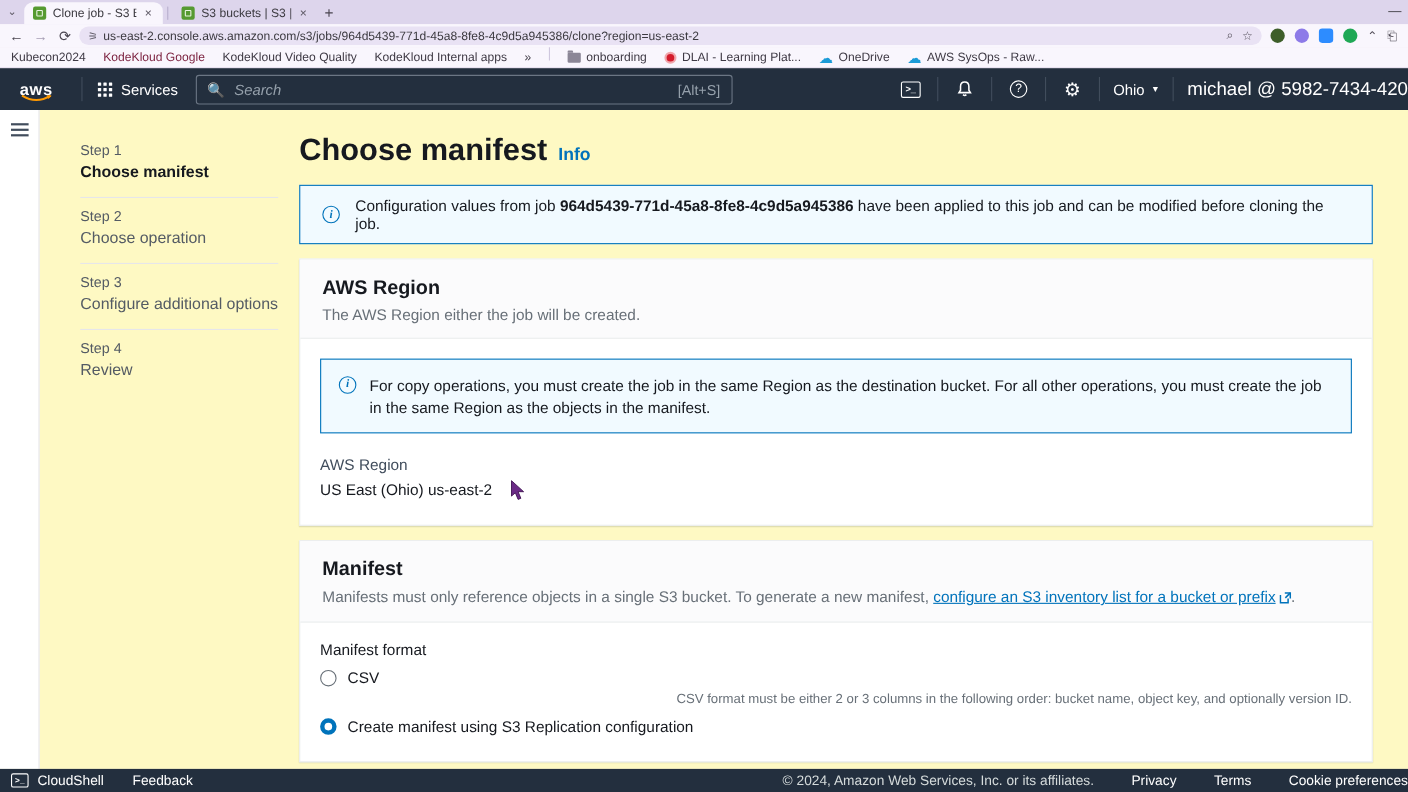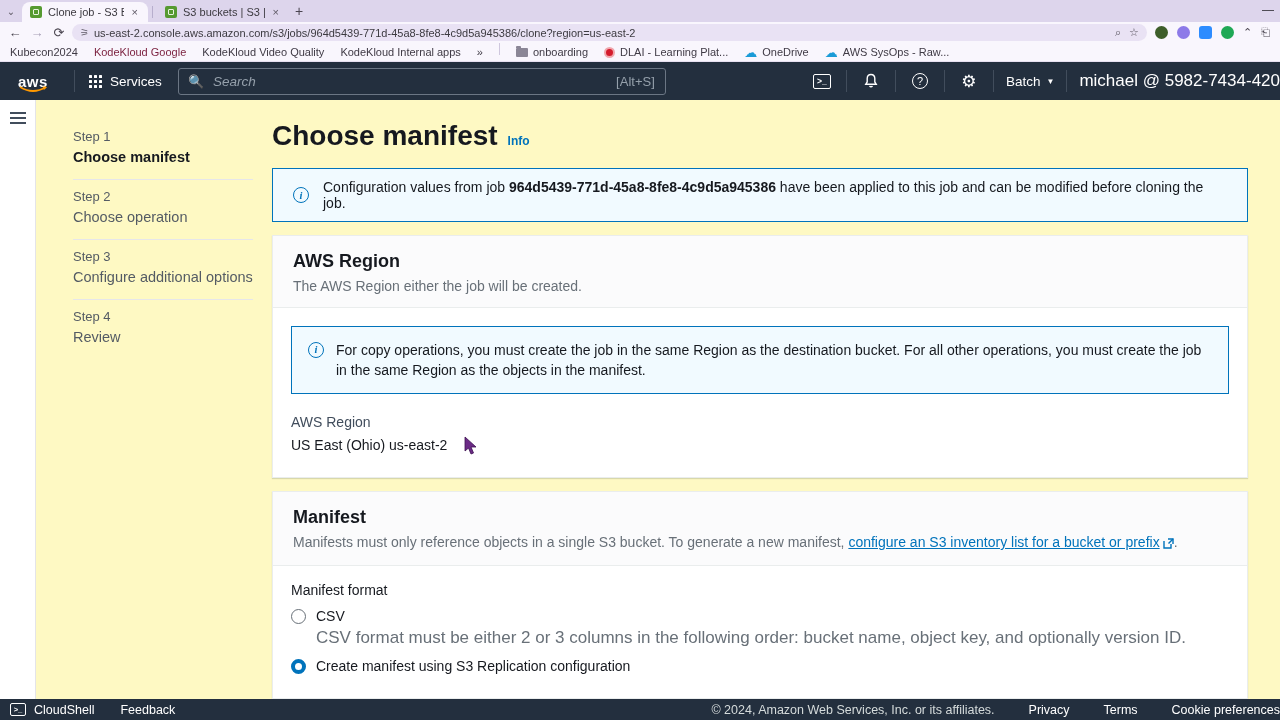--- a/index.html
+++ b/index.html
@@ -70,21 +70,21 @@
   .steps { position:absolute; left:73px; top:20px; width:180px; }
   .step { padding:9px 0 14px 0; border-bottom:1px solid #e6e6ea; }
   .step:last-child { border-bottom:none; }
   .step-num { font-size:13px; color:#545b64; }
   .step-label { font-size:14.5px; color:#545b64; margin-top:5px; }
   .step.active .step-label { font-weight:bold; color:#16191f; }
 
   .main { position:absolute; left:272px; top:0; width:976px; }
   .h1row { display:flex; align-items:baseline; gap:10px; margin-top:20px; }
   .h1 { font-size:28px; font-weight:bold; color:#16191f; }
-  .info-link { font-size:12px; font-weight:bold; color:#0073bb; }
+  .info-link { font-size:16px; font-weight:bold; color:#0073bb; }
 
   .flash { margin-top:16px; height:54px; background:#f1faff; border:1px solid #0073bb; display:flex; align-items:center; padding:0 20px; gap:14px; font-size:14px; color:#16191f; }
   .i-ico { width:16px; height:16px; border:1.6px solid #0073bb; border-radius:50%; color:#0073bb; font-size:10.5px; font-style:italic; font-weight:bold; display:flex; align-items:center; justify-content:center; flex:0 0 auto; font-family:"Liberation Serif", serif; }
 
   .card { background:#fff; border:1px solid #eaeded; box-shadow:0 1px 1px rgba(0,28,36,0.15); margin-top:13px; }
   .card-hdr { background:#fbfbfc; border-bottom:1px solid #eaeded; padding:15px 20px 13px 20px; }
   .card-title { font-size:18px; font-weight:bold; color:#16191f; }
   .card-desc { font-size:14px; color:#687078; margin-top:6px; }
   .card-body { padding:18px 18px 24px 18px; }
   .infobox { background:#f1faff; border:1px solid #0073bb; padding:13px 16px; display:flex; gap:12px; font-size:14px; color:#16191f; line-height:20px; }
@@ -92,21 +92,21 @@
   .field-value { font-size:14px; color:#16191f; margin-top:7px; }
 
   .link { color:#0073bb; text-decoration:underline; }
   .ext-link-ico { display:inline-block; vertical-align:-2px; margin-left:3px; }
 
   .fmt-label { font-size:14px; color:#16191f; }
   .radio-row { display:flex; align-items:center; gap:10px; margin-top:10px; }
   .radio { width:15px; height:15px; border-radius:50%; border:1px solid #687078; background:#fff; flex:0 0 auto; }
   .radio.sel { border:4.5px solid #0073bb; }
   .radio-label { font-size:14px; color:#16191f; }
-  .radio-note { font-size:17px; color:#687078; margin:4px 0 2px 25px; }
+  .radio-note { font-size:12px; color:#687078; margin:4px 0 2px 25px;text-align:right; }
 
   
   .footer { left:0; top:699px; width:1280px; height:21px; background:#232f3e; display:flex; align-items:center; color:#fff; font-size:12.5px; gap:26px; padding-left:10px; white-space:nowrap; }
   .foot-left { display:flex; align-items:center; gap:8px; }
   .foot-term { width:16px; height:13px; border:1.4px solid #fff; border-radius:2px; font-size:7.5px; font-weight:bold; display:flex; align-items:center; justify-content:center; }
   .foot-right { margin-left:auto; display:flex; gap:34px; color:#d5dbdb; padding-right:0; }
   .foot-right .lnk { color:#fff; }
 
   .cursor { left:464px; top:436px; pointer-events:none; }
 </style>
@@ -225,21 +225,21 @@
         </svg>
     </div>
     <div class="hdr-sep"></div>
     <div class="hdr-ico">
         <span class="circle-q">?</span>
       </div>
     <div class="hdr-sep"></div>
     <div class="hdr-ico" style="font-size:17px;">⚙</div>
     <div class="hdr-sep"></div>
     <div class="region">
-      <span>Batch</span>
+      <span>Ohio</span>
       <span class="caret">▼</span>
     </div>
     <div class="hdr-sep"></div>
     <div class="account">michael @ 5982-7434-420</div>
   </div>
 </div>
 
 <div class="abs page">
   <div class="leftstrip">
     <div class="hamburger"></div>

